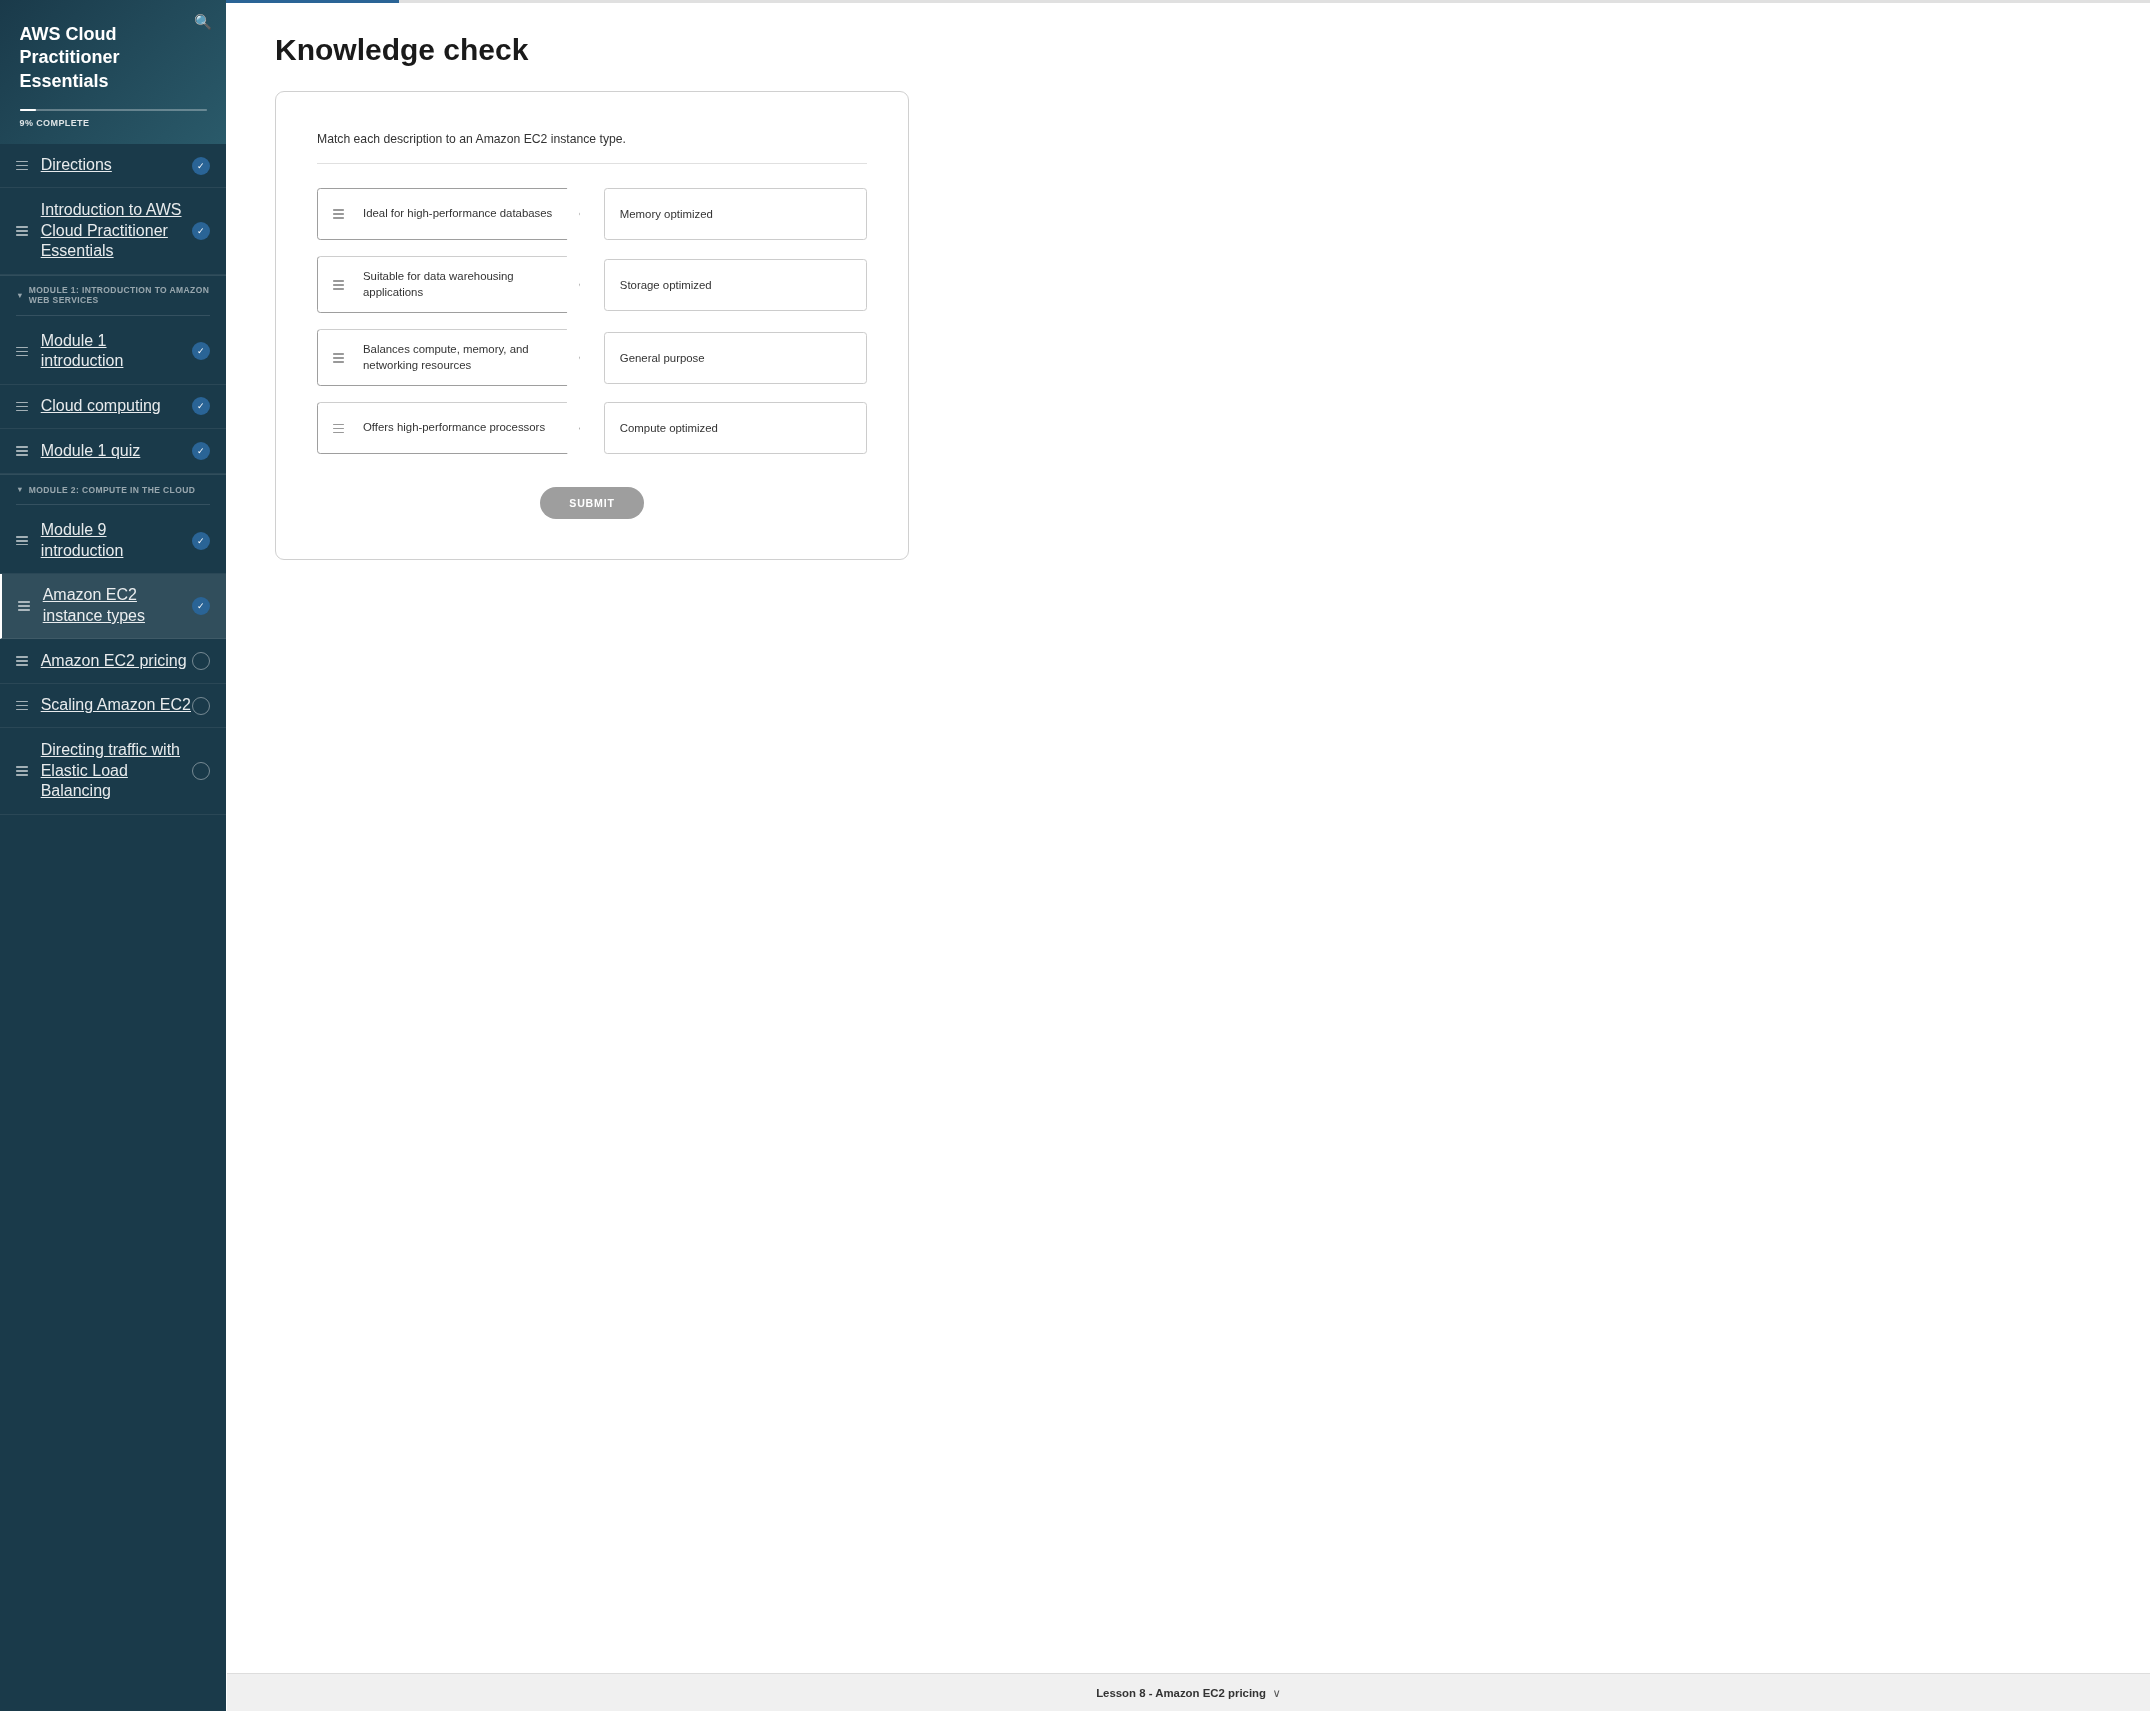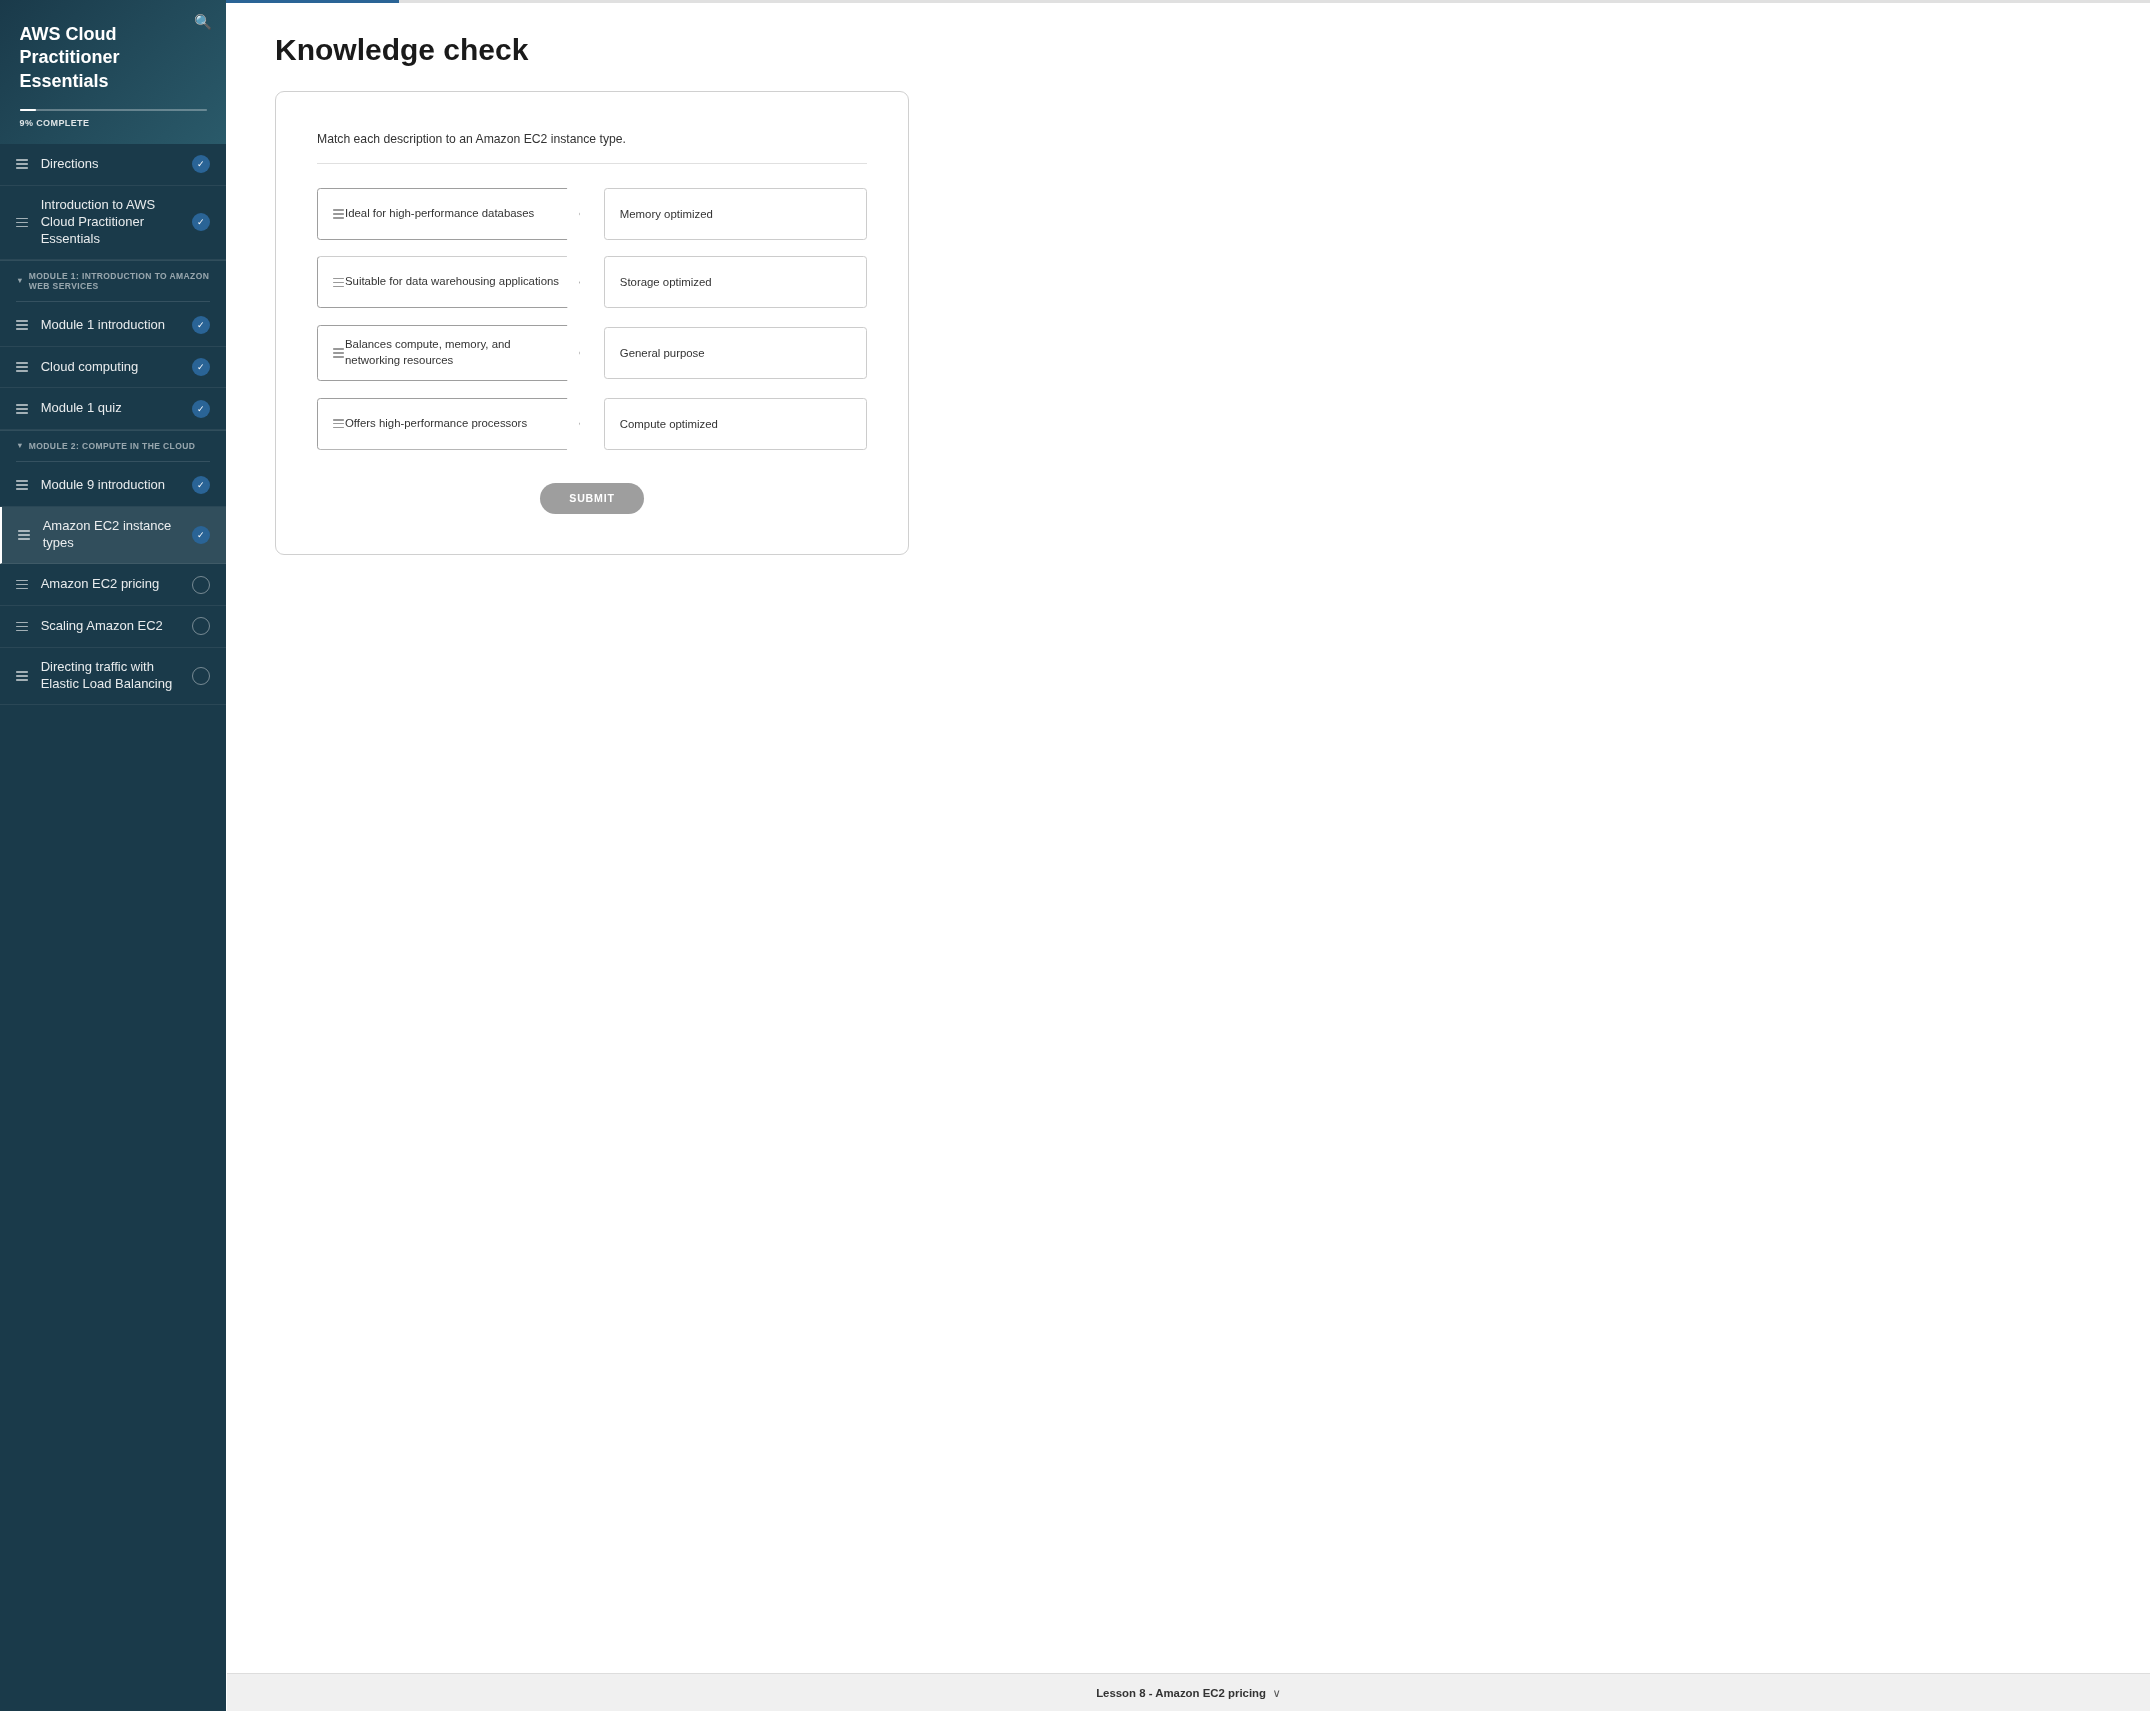--- a/index.html
+++ b/index.html
@@ -82,23 +82,24 @@
       gap: 2.4px;
     }
     .hamburger-line {
       width: 11.4px;
       height: 1.6px;
       background: rgba(255,255,255,0.6);
       border-radius: 0.8px;
     }
     .sidebar-item-label {
       flex: 1;
-      font-size: 13px;
+      font-size: 16px;
       color: rgba(255,255,255,0.9);
       line-height: 1.3;
+      text-decoration: underline;
     }
     .sidebar-check {
       width: 18px;
       height: 18px;
       background: #2a6496;
       border-radius: 50%;
       display: flex;
       align-items: center;
       justify-content: center;
       color: white;
@@ -179,21 +180,21 @@
       align-items: center;
       gap: 24.4px;
     }
     .match-description {
       flex: 1;
       border: 1.6px solid #9e9e9e;
       border-radius: 3.3px;
       padding: 11.4px 14.6px;
       display: flex;
       align-items: center;
-      gap: 1px;
+      gap: 19px;
       position: relative;
       clip-path: polygon(0 0, calc(100% - 13px) 0, 100% 50%, calc(100% - 13px) 100%, 0 100%);
       background: white;
       min-height: 52px;
     }
     .drag-handle {
       display: flex;
       flex-direction: column;
       gap: 2.4px;
       min-width: 11.4px;

